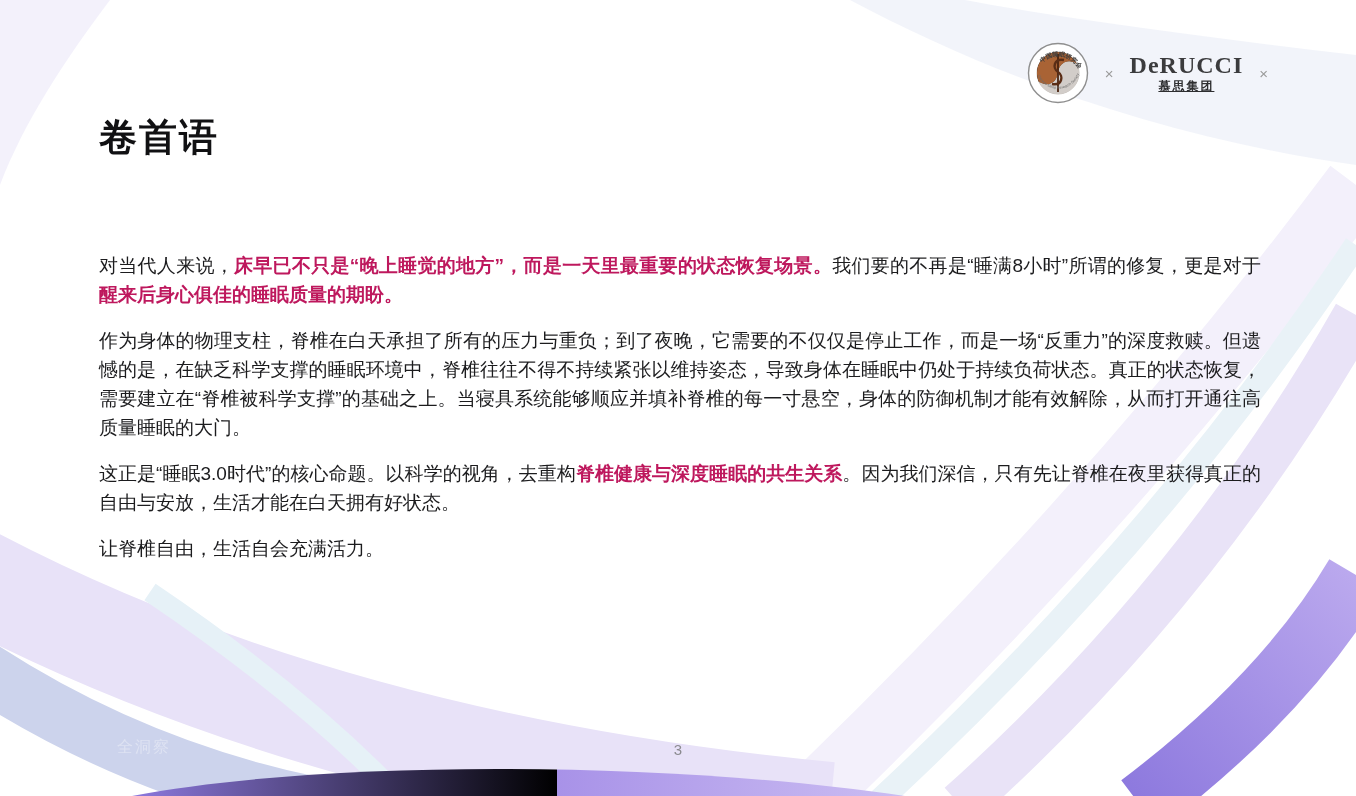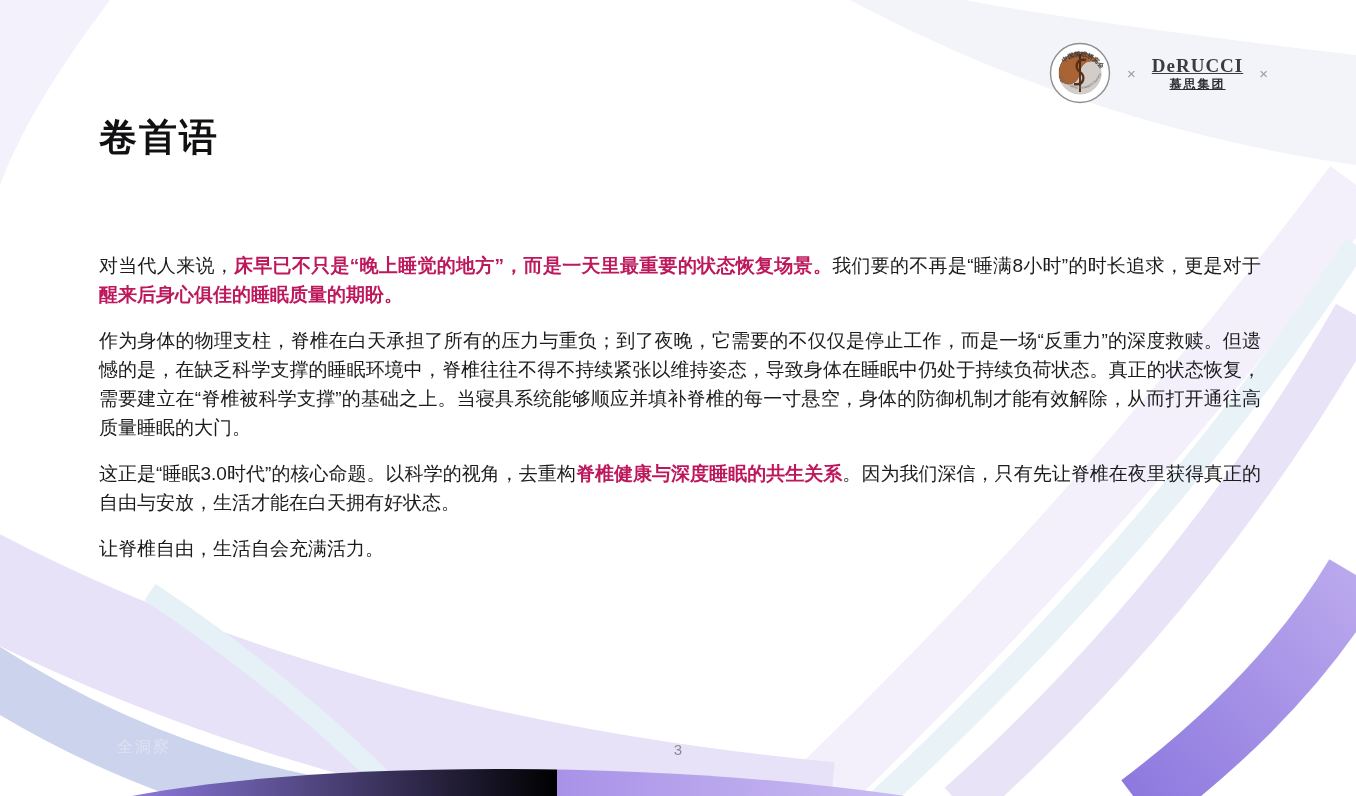--- a/index.html
+++ b/index.html
@@ -11,21 +11,21 @@
   }
   .deco{position:absolute;inset:0;width:1356px;height:796px;pointer-events:none;}
   .header-logos{
     position:absolute;top:40px;right:86px;height:66px;
     display:flex;align-items:center;gap:14px;
   }
   .x-sep{color:#9a9a9a;font-size:15px;font-weight:400;margin:0 2px;}
   .derucci-block{display:flex;flex-direction:column;align-items:center;line-height:1.05;}
   .derucci-en{
     font-family:"Liberation Serif","DejaVu Serif",serif;
-    font-size:19px;font-weight:700;color:#3b3b3d;letter-spacing:1px;text-decoration:underline;
+    font-size:24px;font-weight:700;color:#3b3b3d;letter-spacing:1px;
   }
   .derucci-zh{font-size:12px;font-weight:700;color:#2e2e30;letter-spacing:2px;margin-top:2px;text-decoration:underline;}
   .cbndata-block{display:flex;flex-direction:column;align-items:center;line-height:1;}
   .cbndata-name{
     font-size:23px;font-weight:800;color:#17171f;letter-spacing:.5px;
     display:flex;align-items:center;
   }
   .cbndata-sub{font-size:10.5px;color:#2d2d30;letter-spacing:1.5px;margin-top:5px;}
   .page-title{
     position:absolute;left:99px;top:112px;
@@ -110,21 +110,21 @@
     <span class="derucci-zh" data-name="derucci-logo-zh">慕思集团</span>
   </div>
 
   <span class="x-sep" data-name="logo-separator">×</span>
 
 </div>
 
 <div class="page-title" data-name="page-title">卷首语</div>
 
 <div class="body-text" data-name="body-text">
-    <p data-name="body-paragraph"><span data-name="text-segment">对当代人来说，</span><span class="b" data-name="emphasis-text">床早已不只是“晚上睡觉的地方”，而是一天里最重要的状态恢复场景。</span><span data-name="text-segment">我们要的不再是“睡满8小时”的时长追求，更是对于</span><span class="b" data-name="emphasis-text">醒来后身心俱佳的睡眠质量的期盼。</span></p>
+    <p data-name="body-paragraph"><span data-name="text-segment">对当代人来说，</span><span class="b" data-name="emphasis-text">床早已不只是“晚上睡觉的地方”，而是一天里最重要的状态恢复场景。</span><span data-name="text-segment">我们要的不再是“睡满8小时”所谓的修复，更是对于</span><span class="b" data-name="emphasis-text">醒来后身心俱佳的睡眠质量的期盼。</span></p>
     <p data-name="body-paragraph"><span data-name="text-segment">作为身体的物理支柱，脊椎在白天承担了所有的压力与重负；到了夜晚，它需要的不仅仅是停止工作，而是一场“反重力”的深度救赎。但遗憾的是，在缺乏科学支撑的睡眠环境中，脊椎往往不得不持续紧张以维持姿态，导致身体在睡眠中仍处于持续负荷状态。真正的状态恢复，需要建立在“脊椎被科学支撑”的基础之上。当寝具系统能够顺应并填补脊椎的每一寸悬空，身体的防御机制才能有效解除，从而打开通往高质量睡眠的大门。</span></p>
     <p data-name="body-paragraph"><span data-name="text-segment">这正是“睡眠3.0时代”的核心命题。以科学的视角，去重构</span><span class="b" data-name="emphasis-text">脊椎健康与深度睡眠的共生关系</span><span data-name="text-segment">。因为我们深信，只有先让脊椎在夜里获得真正的自由与安放，生活才能在白天拥有好状态。</span></p>
     <p data-name="body-paragraph"><span data-name="text-segment">让脊椎自由，生活自会充满活力。</span></p>
   </div>
 
 <div class="watermark" data-name="watermark-text">全洞察</div>
 
 <div class="page-number" data-name="page-number">3</div>
 
 </body></html>

